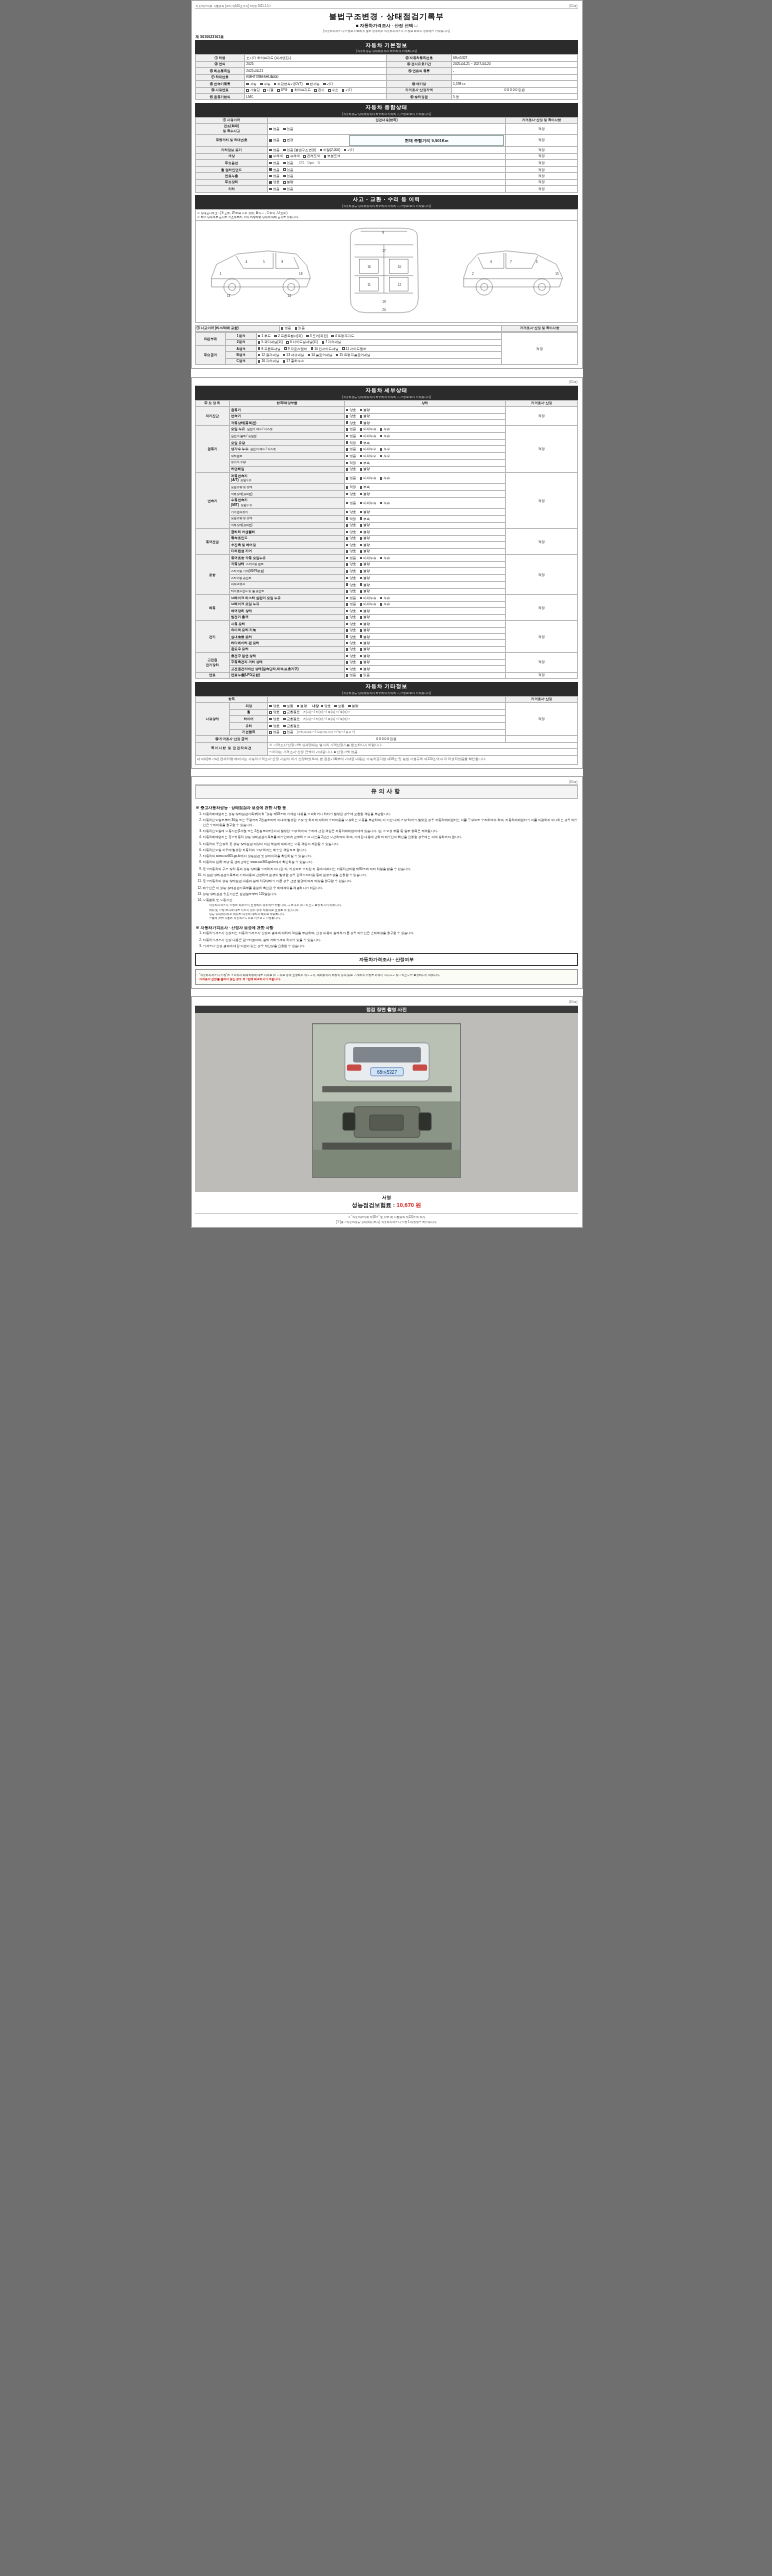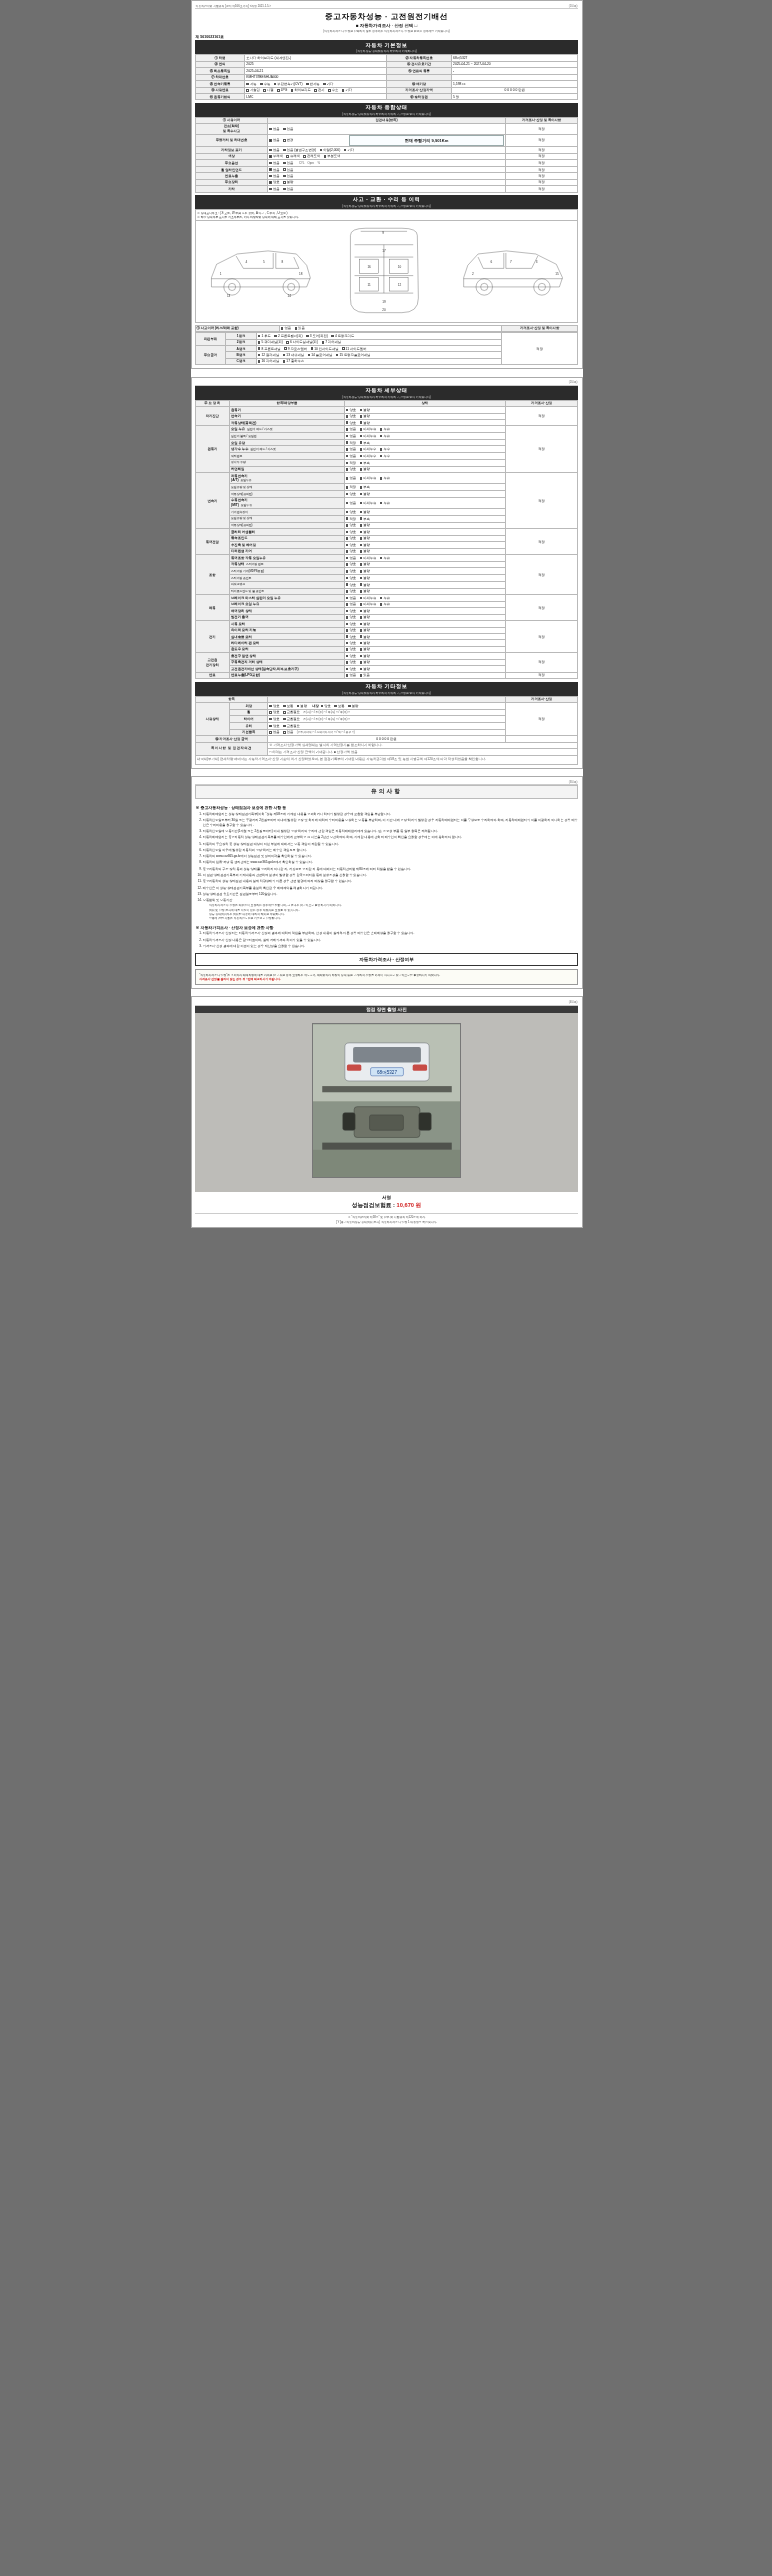--- a/index.html
+++ b/index.html
@@ -251,21 +251,21 @@
 <body>
 
 <div class="page">
 
 <div class="sheet">
   <div class="topbar">
     <span>자동차관리법 시행규칙 [별지 제166호서식] &lt;개정 2021.1.5.&gt;</span>
     <span class="r">(1/4쪽)</span>
   </div>
 
-  <div class="doc-title">중고자동차성능 · 고전원전기배선</div>
+  <div class="doc-title">불법구조변경 · 상태점검기록부</div>
   <div class="doc-sub">■ 자동차가격조사 · 산정 선택  □</div>
   <div class="doc-note">(자동차가격조사·산정을 선택하지 않은 경우에는 자동차가격조사·산정을 받으실 경우에만 기재됩니다)</div>
   <div class="docno">제 5610023161호</div>
 
   <div class="secbar">
     <span>자동차 기본정보</span>
     <span class="sub">(자동차성능·상태점검자가 확인하여 기재합니다)</span>
   </div>
 
   <table class="g">

